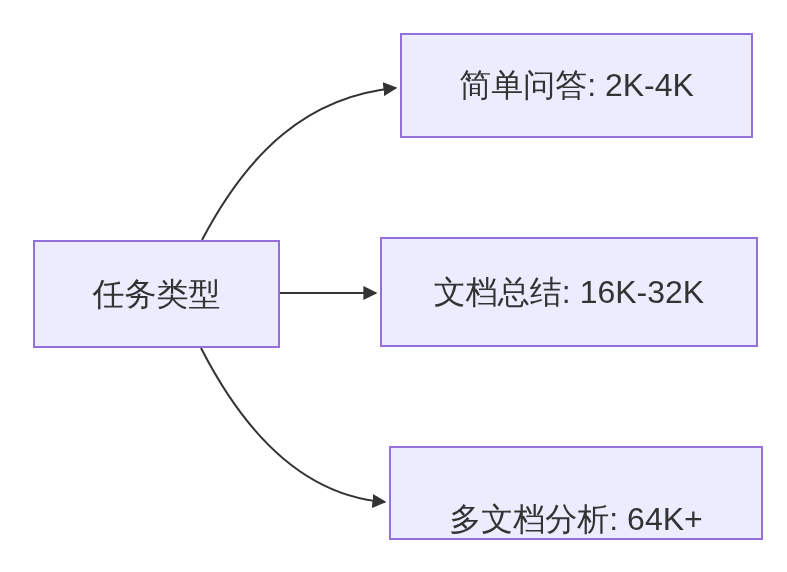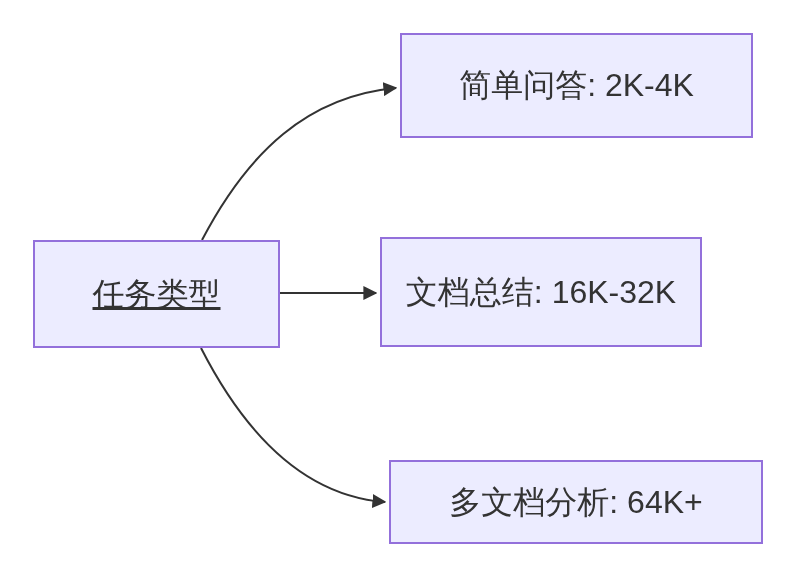--- a/index.html
+++ b/index.html
@@ -23,24 +23,24 @@
     background: var(--node-fill, #ECECFF);
     border: 2px solid var(--node-border, #9370DB);
     display: flex;
     align-items: center;
     justify-content: center;
     font-size: 32px;
     line-height: 1.2;
     color: var(--text, #333333);
     white-space: nowrap;
   }
-  #node-root { left: 33px;  top: 240px; width: 247px; height: 108px; text-decoration: underline; }
+  #node-root { left: 33px;  top: 240px; width: 247px; height: 108px; }
   #node-a    { left: 400px; top: 33px;  width: 353px; height: 105px; text-align: right; }
-  #node-b    { left: 380px; top: 237px; width: 322px; height: 110px; }
-  #node-c    { left: 389px; top: 460px; width: 374px; height: 84px; }
+  #node-b    { left: 380px; top: 237px; width: 378px; height: 110px; }
+  #node-c    { left: 389px; top: 446px; width: 374px; height: 94px; align-items: flex-end; }
   .edge { fill: none; stroke-width: 2px; }
 </style>
 </head>
 <body>
 
 <div id="canvas">
 
   <svg id="edges" viewBox="0 0 787 572" xmlns="http://www.w3.org/2000/svg">
     <defs>
       <marker id="arrowhead" viewBox="0 0 10 10" refX="9" refY="5" markerWidth="7" markerHeight="7" orient="auto-start-reverse">

